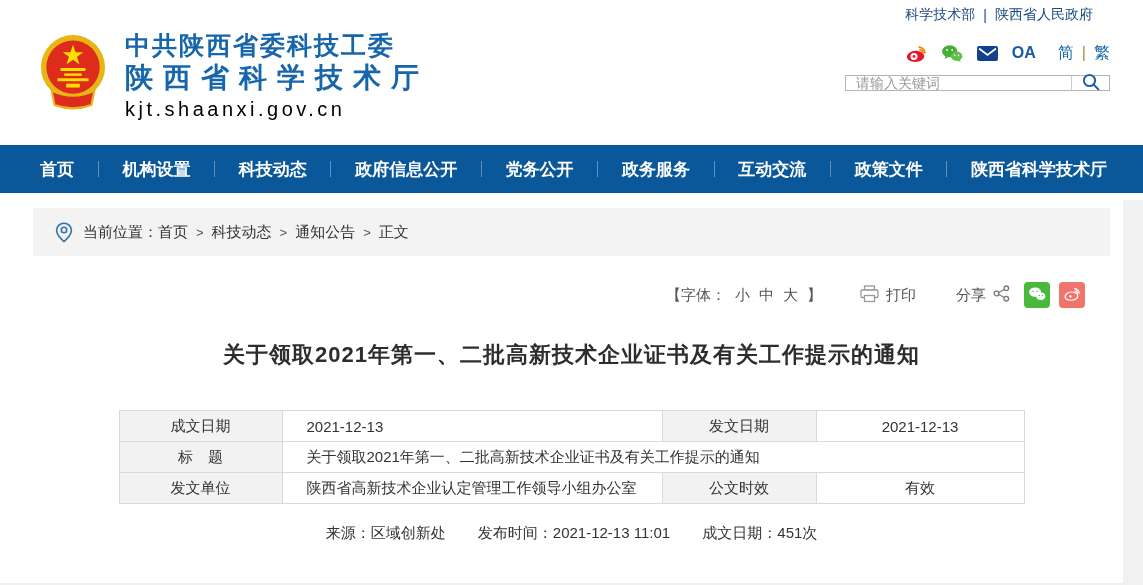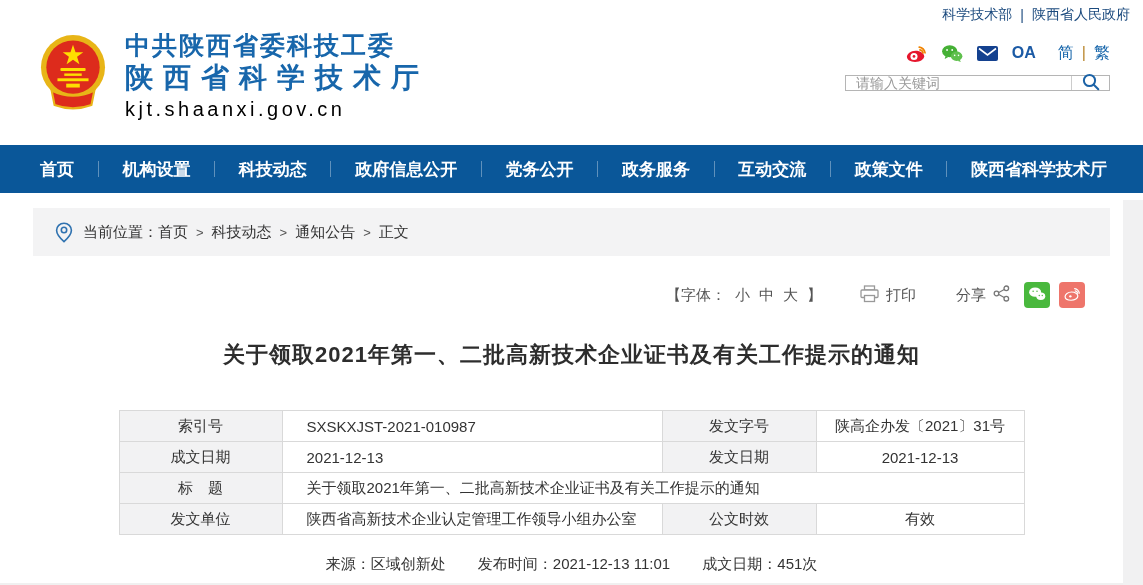--- a/index.html
+++ b/index.html
@@ -5,21 +5,21 @@
   * { box-sizing: border-box; }
   html,body { margin:0; padding:0; }
   body {
     width:1143px; height:585px; position:relative; overflow:hidden;
     background:#ffffff;
     font-family:"Liberation Sans","DejaVu Sans",sans-serif;
   }
   
   .topbar {
     height:30px; display:flex; justify-content:flex-end; align-items:center;
-    padding-right:13px; gap:8px; font-size:14px; color:#1b4a7e;
+    padding-right:50px; gap:8px; font-size:14px; color:#1b4a7e;
   }
   .topbar .tlink { cursor:pointer; }
   
   .header { height:115px; position:relative; }
   .emblem { position:absolute; left:40px; top:1px; width:66px; height:82px; }
   .orgblock { position:absolute; left:125px; top:2px; }
   .org-line1 { font-size:25px; font-weight:bold; color:#1766ab; letter-spacing:2px; line-height:1.1; }
   .org-line2 { font-size:28px; font-weight:bold; color:#1766ab; letter-spacing:10px; line-height:1.1; margin-top:3px; }
   .org-url { font-size:20px; color:#000000; letter-spacing:3.5px; margin-top:5px; }
   .header-right { position:absolute; right:33px; top:12px; width:265px; }
@@ -267,26 +267,20 @@
 
 <table class="meta-table">
   <colgroup>
       <col style="width:163px">
       <col style="width:380px">
       <col style="width:154px">
       <col style="width:208px">
     </colgroup>
   <tbody>
     <tr>
-      <td class="lbl">索引号</td>
-      <td class="val-l">SXSKXJST-2021-010987</td>
-      <td class="lbl">发文字号</td>
-      <td class="val-c">陕高企办发〔2021〕31号</td>
-    </tr>
-    <tr>
       <td class="lbl">成文日期</td>
       <td class="val-l">2021-12-13</td>
       <td class="lbl">发文日期</td>
       <td class="val-c">2021-12-13</td>
     </tr>
     <tr>
       <td class="lbl">标　题</td>
       <td class="val-l" colspan="3">关于领取2021年第一、二批高新技术企业证书及有关工作提示的通知</td>
     </tr>
     <tr>

